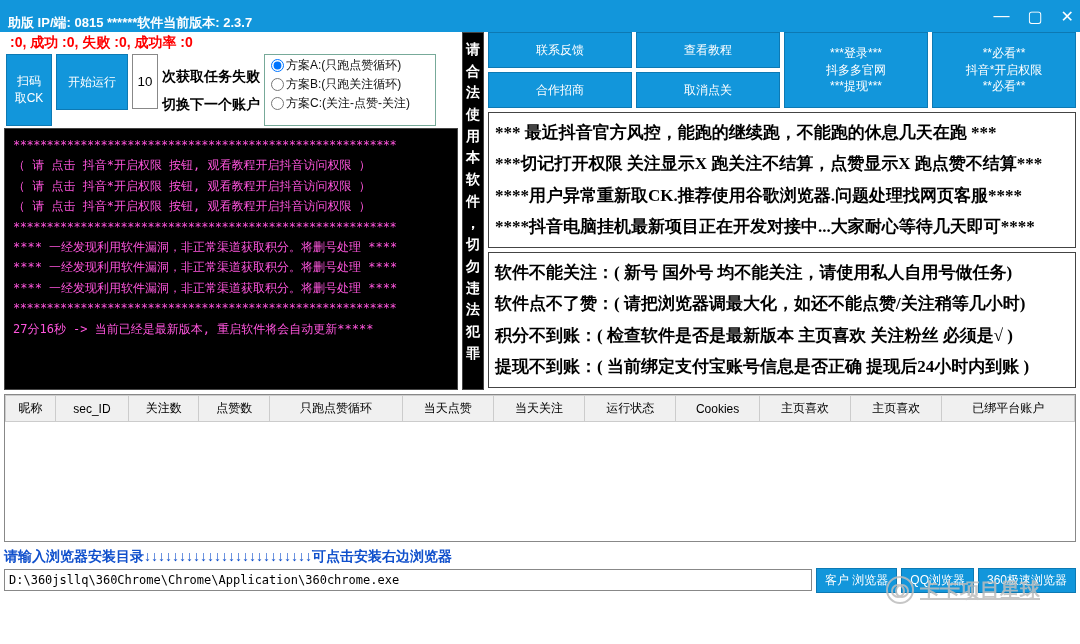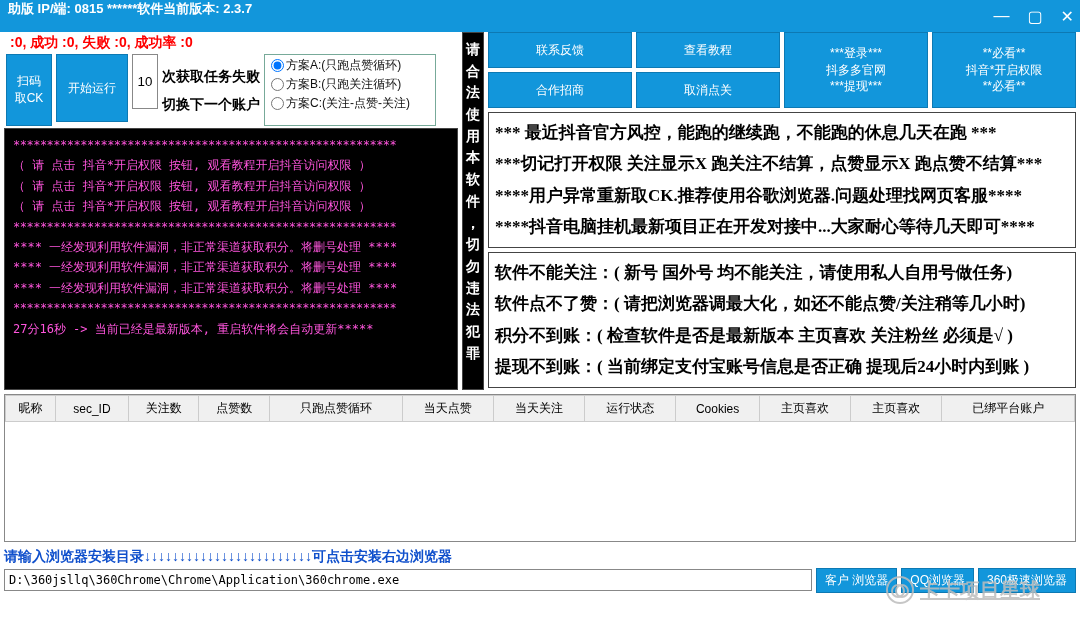--- a/index.html
+++ b/index.html
@@ -1,17 +1,17 @@
 <!DOCTYPE html>
 <html><head>
 <meta charset="utf-8">
 <style>
   * { box-sizing: border-box; margin: 0; padding: 0; }
   body { font-family: "Microsoft YaHei", SimSun, sans-serif; font-size: 12px; background: #fff; width: 1080px; height: 644px; overflow: hidden; position: relative; }
-  .titlebar { height: 32px; background: #1296db; color: #fff; display: flex; align-items: flex-start; padding: 0 8px; position: relative; }
+  .titlebar { height: 32px; background: #1296db; color: #fff; display: flex; align-items: flex-end; padding: 0 8px; position: relative; }
   .titlebar .title { font-size: 13px; font-weight: bold; }
   .winctrl { position: absolute; right: 6px; top: 0; display: flex; gap: 18px; height: 32px; align-items: center; font-size: 16px; }
   .winctrl span { cursor: pointer; }
   .bluebtn { background: #1296db; color: #fff; border: 1px solid #0d79b3; display: flex; align-items: center; justify-content: center; text-align: center; cursor: pointer; font-size: 12px; line-height: 1.4; }
   .smallinput { width: 26px; height: 60px; border: 1px solid #888; text-align: center; }
   .statline { color: #ff0000; font-weight: bold; font-size: 14px; padding-left: 4px; }
   .switchlbl { font-size: 14px; font-weight: bold; }
   .radiogroup { display: flex; flex-direction: column; border: 1px solid #7a9; padding: 2px 6px; gap: 2px; width: 172px; }
   .radiogroup label { display: flex; align-items: center; gap: 2px; color: #111; font-size: 12px; }
   .midrow { display: flex; padding: 0 4px; gap: 4px; }
@@ -53,21 +53,21 @@
 </div>
 
 <div class="midrow">
 
   <div class="leftcol">
     <div class="leftstat">
       <div class="statline">  :0,  成功 :0,  失败 :0,  成功率 :0</div>
       <div class="toprow-inner">
         <div class="bluebtn" style="width:46px;height:72px;white-space:pre-line">扫码
 取CK</div>
-        <div class="bluebtn" style="width:72px;height:68px">开始运行</div>
+        <div class="bluebtn" style="width:72px;height:56px">开始运行</div>
         <input class="smallinput" style="height: 55px;" value="10">
         <div class="switchlbl" style="white-space:pre-line;align-self:center;line-height:2">次获取任务失败
 切换下一个账户</div>
         <div class="radiogroup">
           <label>
               <input type="radio" name="sch" checked="" style="">
               <span>方案A:(只跑点赞循环)</span>
             </label>
           <label>
               <input type="radio" name="sch" style="">

